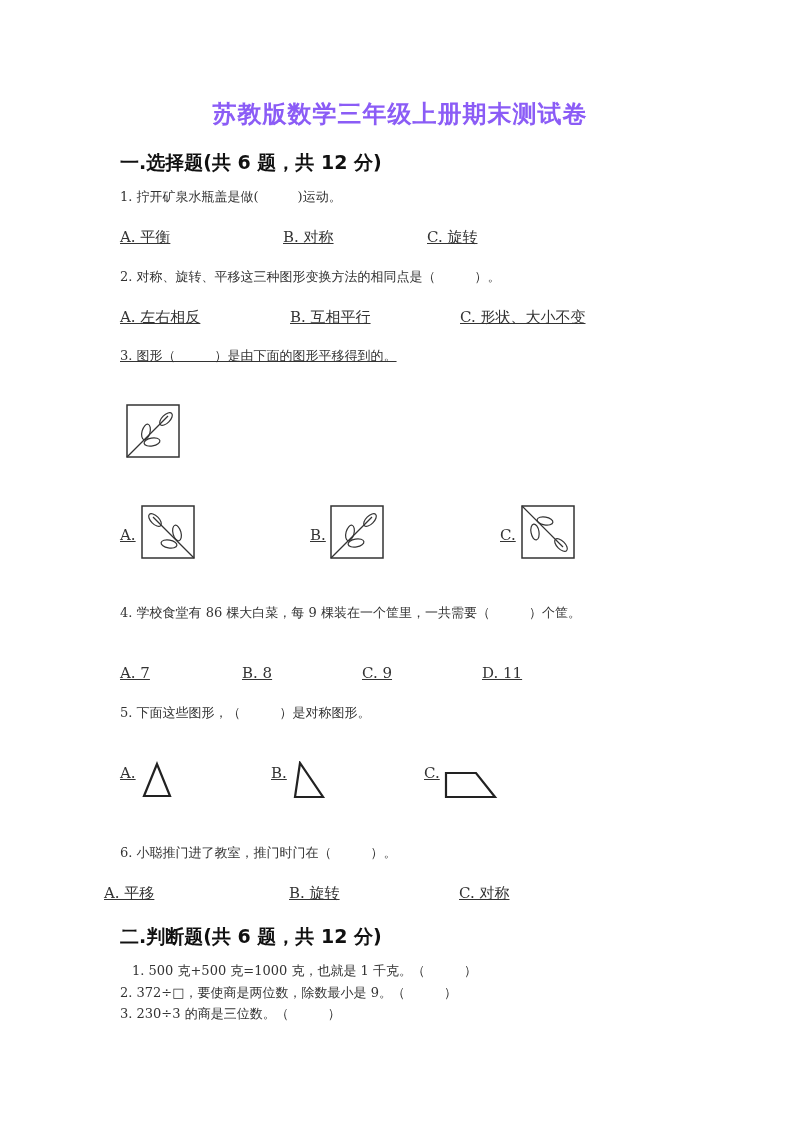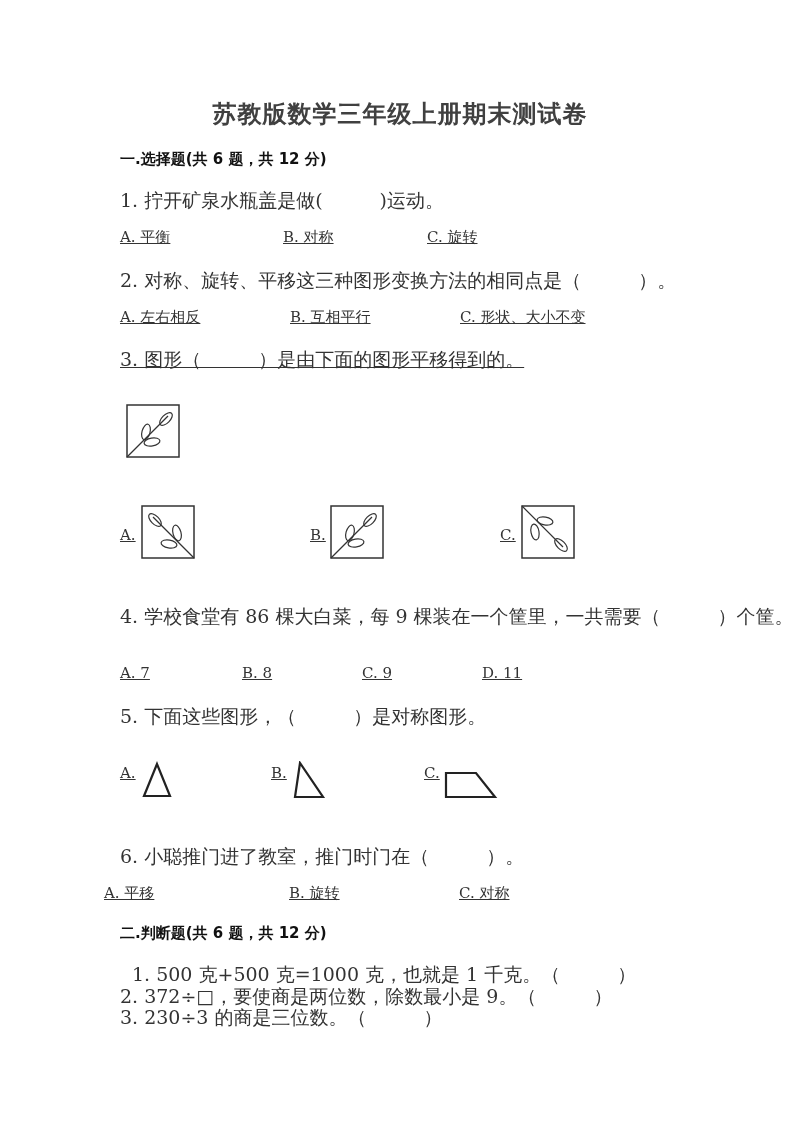--- a/index.html
+++ b/index.html
@@ -4,28 +4,28 @@
   <style>
     html, body { margin: 0; padding: 0; background: #ffffff; }
     body {
       width: 800px; height: 1131px; position: relative; overflow: hidden;
       font-family: "DejaVu Serif", "Liberation Serif", serif;
       color: #2a2a2a;
     }
     .abs { position: absolute; white-space: nowrap; }
     .title {
       left: 0; width: 800px; top: 98px; text-align: center;
-      font-size: 24px; font-weight: bold; color: #404040; letter-spacing: 1px;
+      font-size: 24px; font-weight: bold; color: #8b5cf6; letter-spacing: 1px;
       font-family: "DejaVu Sans", "Liberation Sans", sans-serif;
     }
     .section {
-      font-size: 15px; font-weight: bold; color: #111;
+      font-size: 19px; font-weight: bold; color: #111;
       font-family: "DejaVu Sans", "Liberation Sans", sans-serif;
     }
-    .q { font-size: 19px; color: #333; }
+    .q { font-size: 13px; color: #333; }
     .opt { font-size: 15px; color: #333; text-decoration: underline; }
     .fig { position: absolute; }
     svg { display: block; }
   </style>
 </head>
 <body>
 
 <div class="abs title">苏教版数学三年级上册期末测试卷</div>
 
 <div class="abs section" style="left:120px; top:150px;">一.选择题(共 6 题，共 12 分)</div>

